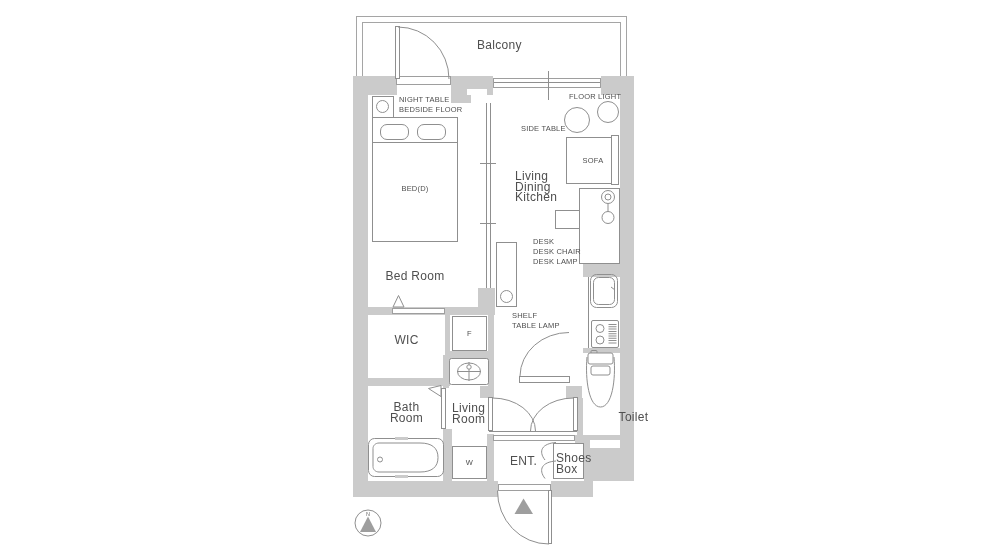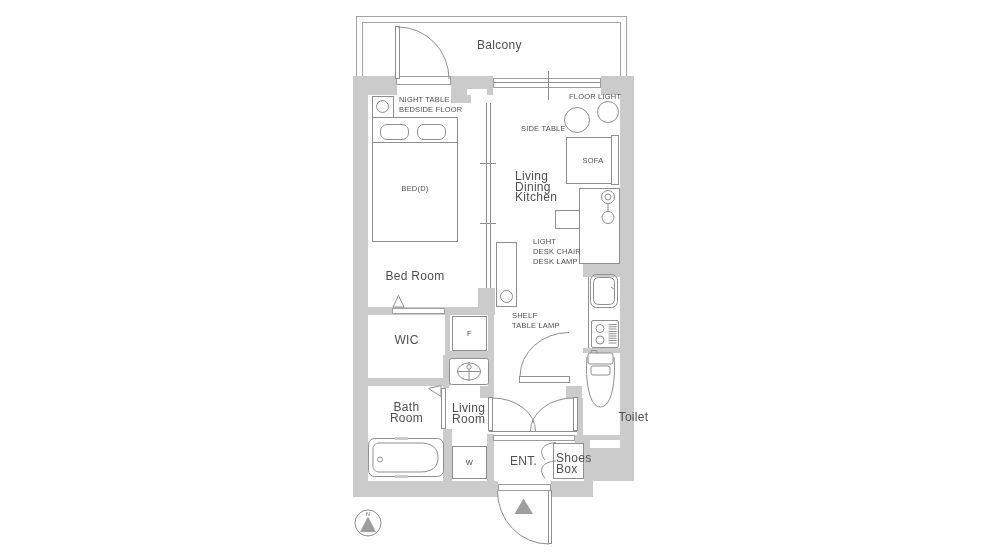--- a/index.html
+++ b/index.html
@@ -95,21 +95,21 @@
   <div class="lbl-s ctr" style="left:566px;top:156px;width:54px">SOFA</div>
   <div class="frect" style="left:579px;top:188px;width:41px;height:76px"></div>
   <div class="frect" style="left:555px;top:210px;width:25px;height:19px"></div>
   <svg class="g" style="left:600px;top:190px" width="18" height="36">
     <circle cx="8" cy="7" r="6.5" stroke="#8f8f8f" fill="none"></circle>
     <circle cx="8" cy="7" r="3" stroke="#8f8f8f" fill="none"></circle>
     <line x1="8" y1="13.5" x2="8" y2="22" stroke="#8f8f8f"></line>
     <circle cx="8" cy="27.5" r="6" stroke="#8f8f8f" fill="none"></circle>
   </svg>
   <div class="lbl-s" style="left:533px;top:237px;line-height:10px">
-    <div>LIGHT</div>
+    <div>DESK</div>
     <div>DESK CHAIR</div>
     <div>DESK LAMP</div>
   </div>
   <div class="frect" style="left:496px;top:242px;width:21px;height:65px"></div>
   <div class="circ" style="left:500px;top:290px;width:13px;height:13px"></div>
   <div class="lbl-s" style="left:512px;top:311px">
     <div>SHELF</div>
     <div>TABLE LAMP</div>
   </div>
 

